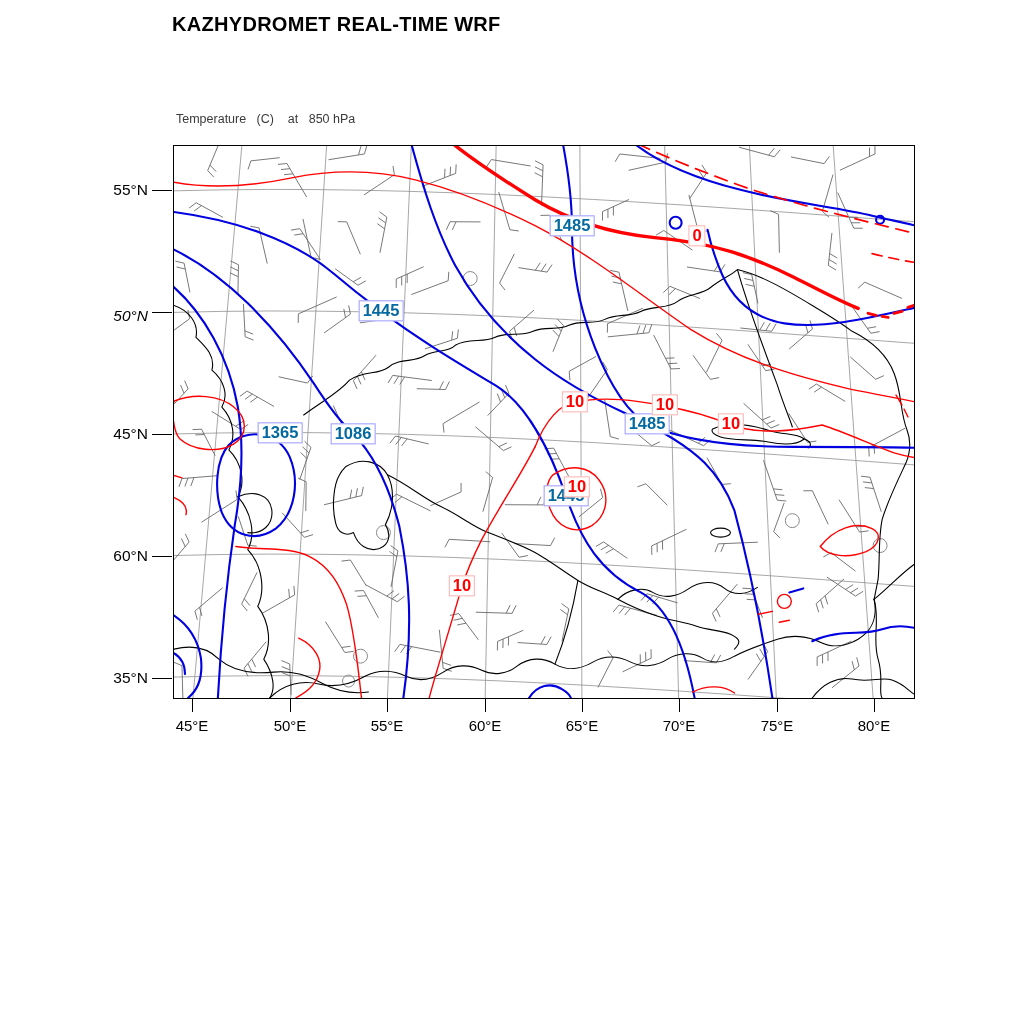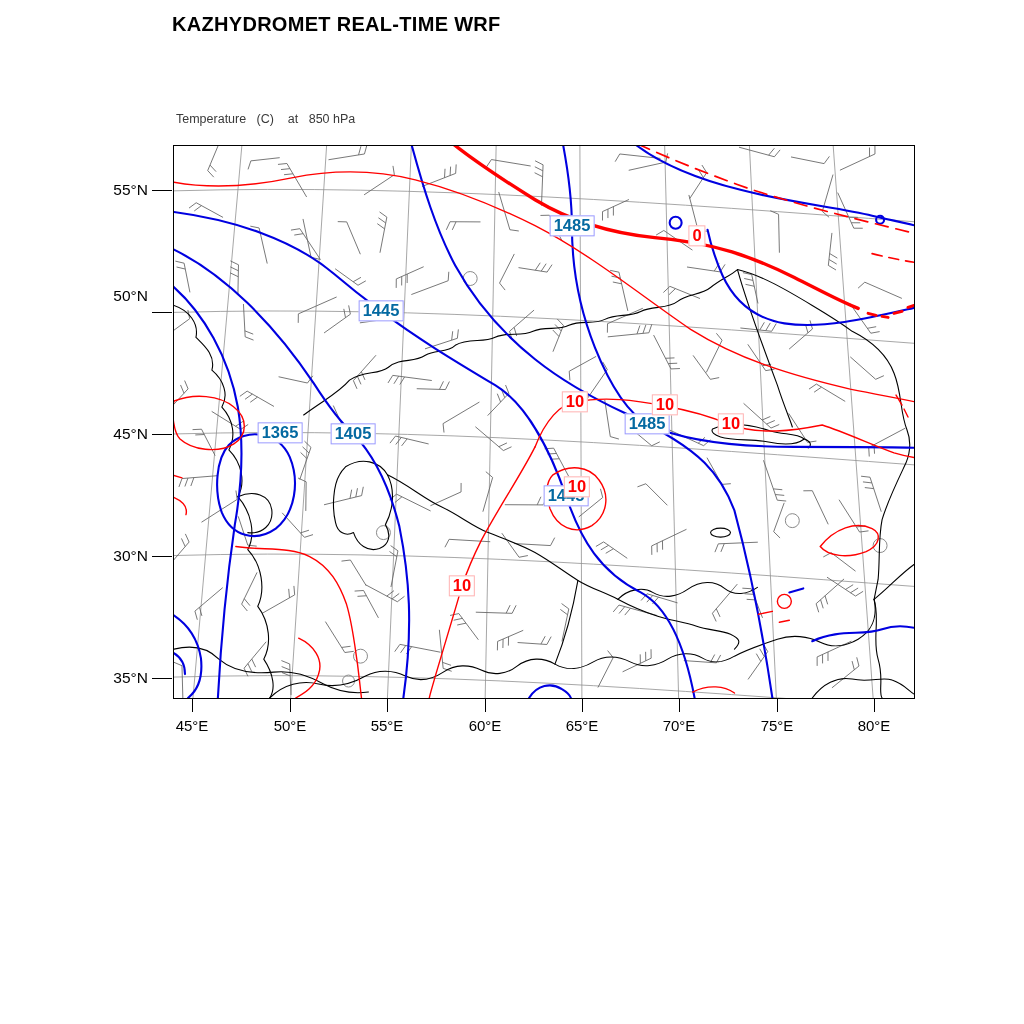--- a/index.html
+++ b/index.html
@@ -565,25 +565,25 @@
         <path d="M648,402 C662,384 684,376 700,384 C710,389 708,401 694,407 C676,414 656,412 648,402 Z"></path>
         <path d="M586,470 l14,-3 M607,478 l10,-2 M724,250 l6,10 M732,264 l4,8"></path>
         <path d="M520,548 C536,540 552,542 562,549"></path>
       </g>
     </svg>
   </div>
 
   <div id="lat-axis">
       <div class="lat-label" style="left: 88px; top: 190px;">55°N</div>
       <div class="lat-tick" style="left: 152px; top: 190px;"></div>
-      <div class="lat-label" style="left: 88px; top: 296px;">50°N</div>
+      <div class="lat-label" style="left: 88px; top: 316px; font-style: italic;">50°N</div>
       <div class="lat-tick" style="left: 152px; top: 312px;"></div>
       <div class="lat-label" style="left: 88px; top: 434px;">45°N</div>
       <div class="lat-tick" style="left: 152px; top: 434px;"></div>
-      <div class="lat-label" style="left: 88px; top: 556px;">30°N</div>
+      <div class="lat-label" style="left: 88px; top: 556px;">60°N</div>
       <div class="lat-tick" style="left: 152px; top: 556px;"></div>
       <div class="lat-label" style="left: 88px; top: 678px;">35°N</div>
       <div class="lat-tick" style="left: 152px; top: 678px;"></div>
     </div>
   <div id="lon-axis">
       <div class="lon-label" style="left: 192px;">45°E</div>
       <div class="lon-tick" style="left: 192px;"></div>
       <div class="lon-label" style="left: 290px;">50°E</div>
       <div class="lon-tick" style="left: 290px;"></div>
       <div class="lon-label" style="left: 387px;">55°E</div>
@@ -597,21 +597,21 @@
       <div class="lon-label" style="left: 777px;">75°E</div>
       <div class="lon-tick" style="left: 777px;"></div>
       <div class="lon-label" style="left: 874px;">80°E</div>
       <div class="lon-tick" style="left: 874px;"></div>
     </div>
 
   <div id="contour-labels">
       <div class="clabel h" style="left: 572px; top: 226px;">1485</div>
       <div class="clabel h" style="left: 381px; top: 311px;">1445</div>
       <div class="clabel h" style="left: 280px; top: 433px;">1365</div>
-      <div class="clabel h" style="left: 353px; top: 434px;">1405</div>
+      <div class="clabel h" style="left: 353px; top: 434px;">1086</div>
       <div class="clabel h" style="left: 647px; top: 424px;">1485</div>
       <div class="clabel h" style="left: 566px; top: 496px;">1445</div>
       <div class="clabel t" style="left: 697px; top: 236px;">0</div>
       <div class="clabel t" style="left: 575px; top: 402px;">10</div>
       <div class="clabel t" style="left: 665px; top: 405px;">10</div>
       <div class="clabel t" style="left: 731px; top: 424px;">10</div>
       <div class="clabel t" style="left: 577px; top: 487px;">10</div>
       <div class="clabel t" style="left: 462px; top: 586px;">10</div>
     </div>
 

